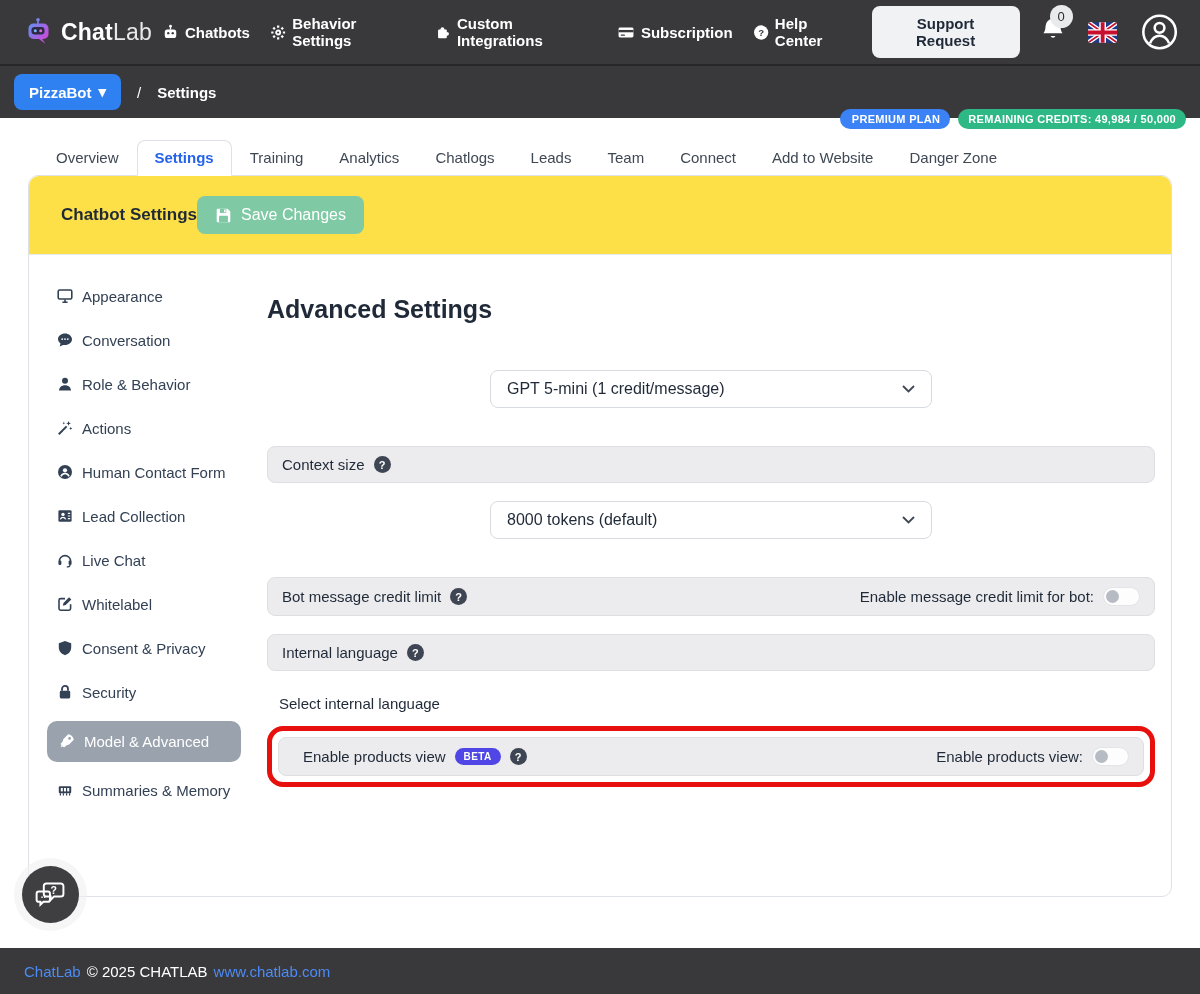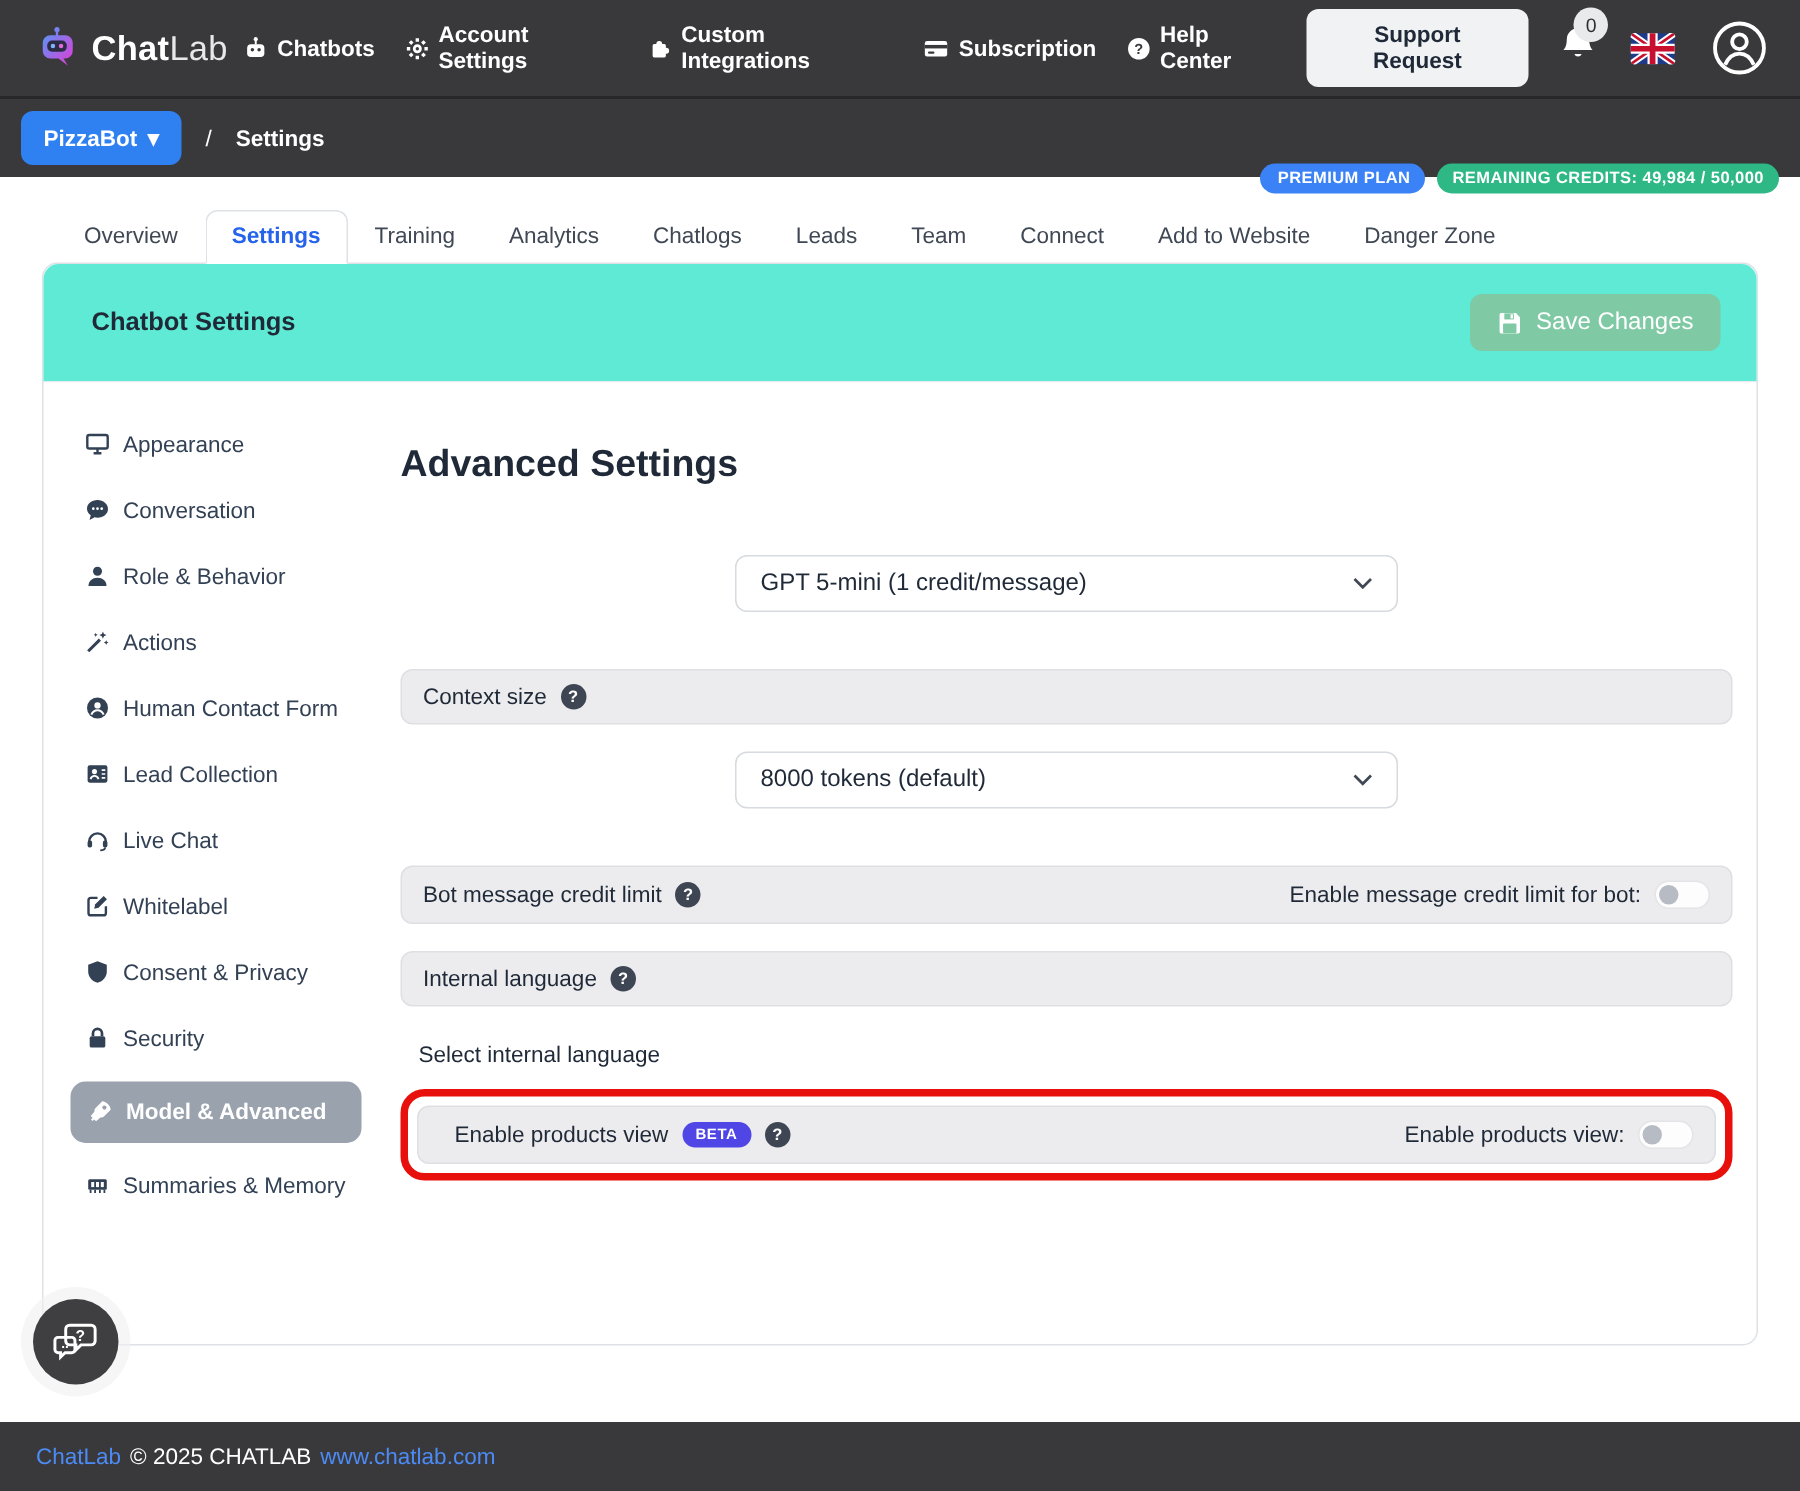--- a/index.html
+++ b/index.html
@@ -33,31 +33,31 @@
   .pill-blue { background:#3b82f6;padding-left:12px; }
   .pill-green { background:#2eb885; }
 
   
   .tabs { display:flex; margin:22px 0 0 38px; position:relative; z-index:2; }
   .tab { font-size:15px; color:#3f4854; padding:8px 17px; cursor:pointer; border:1px solid transparent; }
   .tab.active { color:#2563eb; font-weight:700; background:#fff; border:1px solid #dee2e6; border-bottom-color:#fff; border-radius:8px 8px 0 0; margin-bottom:-1px; }
 
   
   .card { margin:0 28px; background:#fff; border:1px solid #dee2e6; border-radius:10px; min-height:722px; position:relative; z-index:1; }
-  .card-header { background:#5eead4; border-bottom:1px solid #e9ecef; border-radius:10px 10px 0 0; padding:20px 24px 20px 32px; display:flex; align-items:center; justify-content:space-between; }
+  .card-header { background:#fde047; border-bottom:1px solid #e9ecef; border-radius:10px 10px 0 0; padding:20px 24px 20px 32px; display:flex; align-items:center; }
   .card-title { font-size:17px; font-weight:700; color:#1f2937; }
   .save-btn { background:#7fc9a5; color:#fff; font-size:16px; border:none; border-radius:8px; padding:10px 18px; display:flex; align-items:center; gap:9px; cursor:pointer; }
 
   .card-body { display:flex; padding:26px 14px 30px 20px; }
 
   
   .side { width:192px; flex-shrink:0; }
   .side-item { display:flex; align-items:flex-start; gap:9px; font-size:15px; color:#334155; padding:5px 8px; margin-bottom:13px; border-radius:10px; cursor:pointer; line-height:1.4; }
   .side-item svg { flex-shrink:0; margin-top:2px; }
-  .side-item.active { background:#9aa2ad; color:#fff; padding:10px 12px; margin-left:-2px;font-weight:bold; }
+  .side-item.active { background:#9aa2ad; color:#fff; padding:10px 12px; margin-left:-2px; }
 
   
   .content { flex:1; padding-left:26px; padding-right:2px; }
   .page-h1 { font-size:25px; font-weight:700; color:#1f2937; margin:14px 0 46px 0; }
 
   .sec-row { background:#ececee; border:1px solid #dfdfe3; border-radius:8px; padding:9px 14px; font-size:15px; font-weight:500; color:#1f2937; display:flex; align-items:center; gap:9px; }
   .sec-row .spacer { margin-left:auto; }
   .toggle-label { font-size:15px; font-weight:400; color:#1f2937; }
 
   .help-dot { width:17px; height:17px; border-radius:50%; background:#3f4653; color:#fff; font-size:11px; font-weight:700; display:inline-flex; align-items:center; justify-content:center; cursor:pointer; flex-shrink:0; }
@@ -113,21 +113,21 @@
       </svg>
       <span>Chatbots</span>
     </div>
     <div class="nav-item">
       <svg width="17" height="17" viewBox="0 0 16 16" fill="none" stroke="#fff">
         <circle cx="8" cy="8" r="2" stroke-width="1.8"></circle>
         <g stroke-width="2.2">
             <path d="M8 1.2v2.2M8 12.6v2.2M1.2 8h2.2M12.6 8h2.2M3.2 3.2l1.6 1.6M11.2 11.2l1.6 1.6M12.8 3.2l-1.6 1.6M4.8 11.2l-1.6 1.6"></path>
           </g>
       </svg>
-      <span>Account Settings</span>
+      <span>Behavior Settings</span>
     </div>
     <div class="nav-item">
       <svg width="17" height="17" viewBox="0 0 16 16" fill="#fff">
         <rect x="3" y="5" width="8.6" height="8.6" rx="1"></rect>
           <circle cx="7.3" cy="4.8" r="1.9"></circle>
           <circle cx="11.8" cy="9.3" r="1.9"></circle>
       </svg>
       <span>Custom Integrations</span>
     </div>
     <div class="nav-item">

